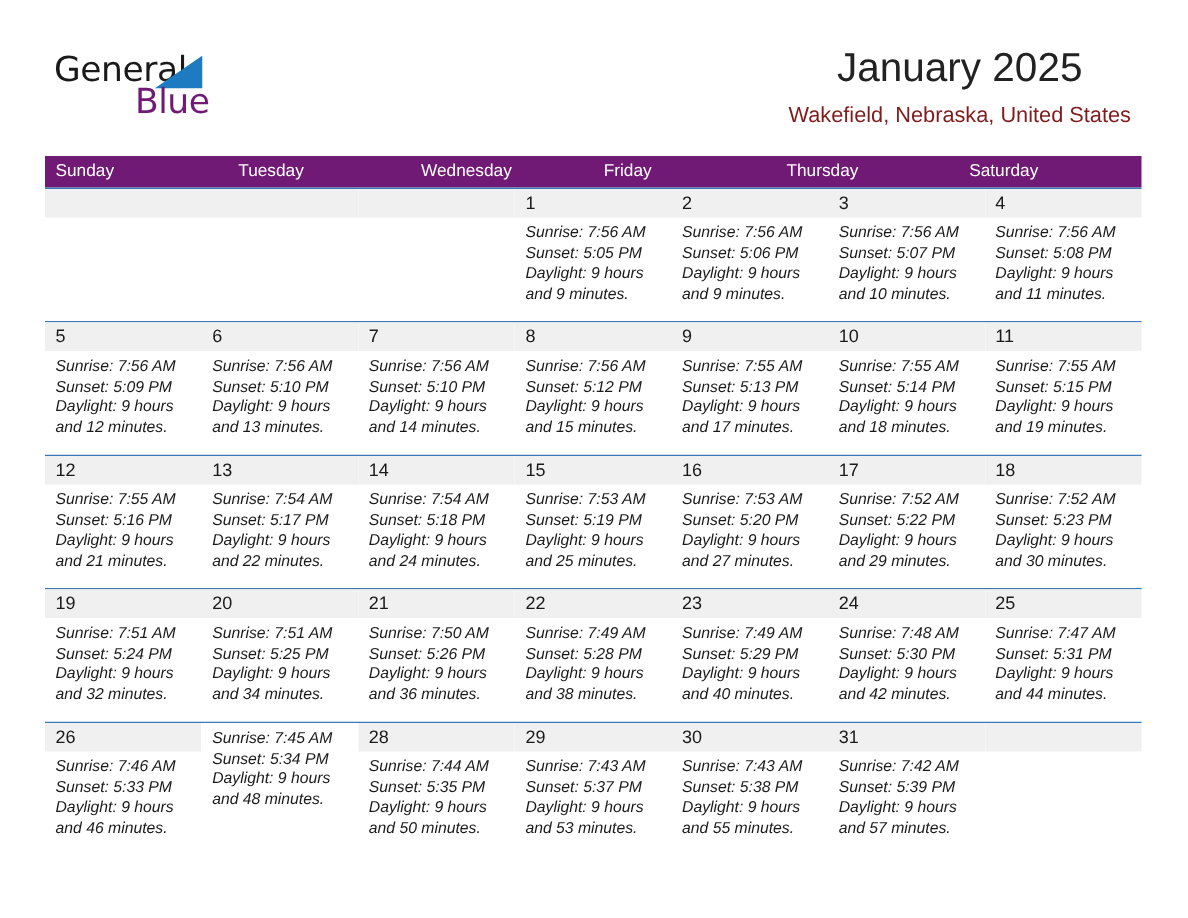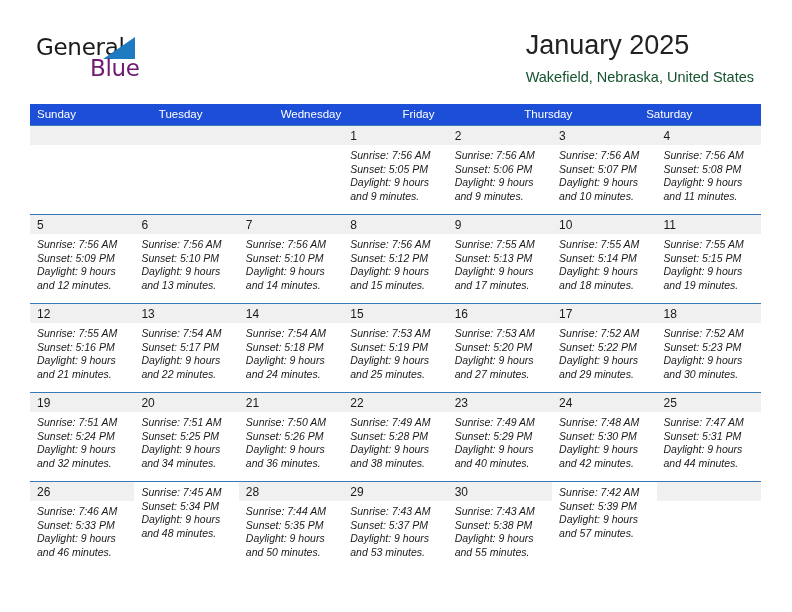--- a/index.html
+++ b/index.html
@@ -63,50 +63,50 @@
     left: 67px;
     top: 3px;
     width: 32px;
     height: 22px;
   }
 
   .title-block {
     position: absolute;
     right: 38px;
     top: 28px;
-    text-align: left;
+    text-align: center;
   }
   .month-title {
     font-size: 27px;
     color: #222222;
     line-height: 34px;
     white-space: nowrap;
     font-weight: 400;
   }
   .location-title {
     font-size: 14.5px;
-    color: #14532d;
+    color: #7f1d1d;
     line-height: 20px;
     margin-top: 5px;
     white-space: nowrap;
     font-weight: 400;
   }
 
   
   .calendar {
     position: absolute;
     left: 30px;
     top: 104px;
     width: 731px;
   }
 
   .dow-row {
     display: flex;
     width: 100%;
-    background: #1d4ed8;
+    background: #701a75;
     height: 21px;
   }
   .dow-cell {
     flex: 1 1 0;
     box-sizing: border-box;
     padding-left: 7px;
     color: #ffffff;
     font-size: 11.5px;
     line-height: 21px;
     white-space: nowrap;
@@ -476,20 +476,21 @@
       <div class="day-cell">
         <div class="day-number-band"><span class="day-number">30</span></div>
         <div class="day-body">
           <div class="day-line">Sunrise: 7:43 AM</div>
           <div class="day-line">Sunset: 5:38 PM</div>
           <div class="day-line">Daylight: 9 hours</div>
           <div class="day-line">and 55 minutes.</div>
         </div>
       </div>
       <div class="day-cell">
+        <div class="day-number-band"><span class="day-number">31</span></div>
         <div class="day-body">
           <div class="day-line">Sunrise: 7:42 AM</div>
           <div class="day-line">Sunset: 5:39 PM</div>
           <div class="day-line">Daylight: 9 hours</div>
           <div class="day-line">and 57 minutes.</div>
         </div>
       </div>
       <div class="day-cell empty">
         <div class="day-number-band"><span class="day-number"></span></div>
 

